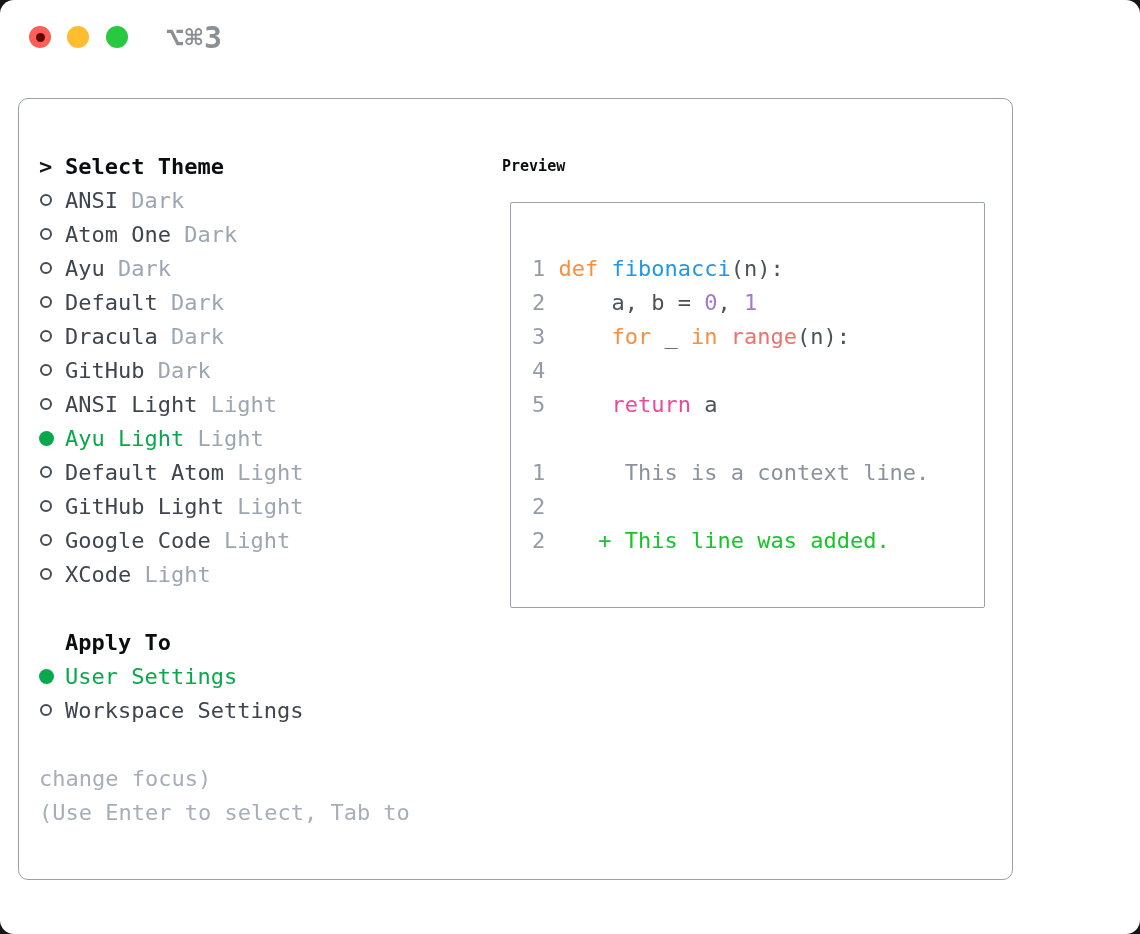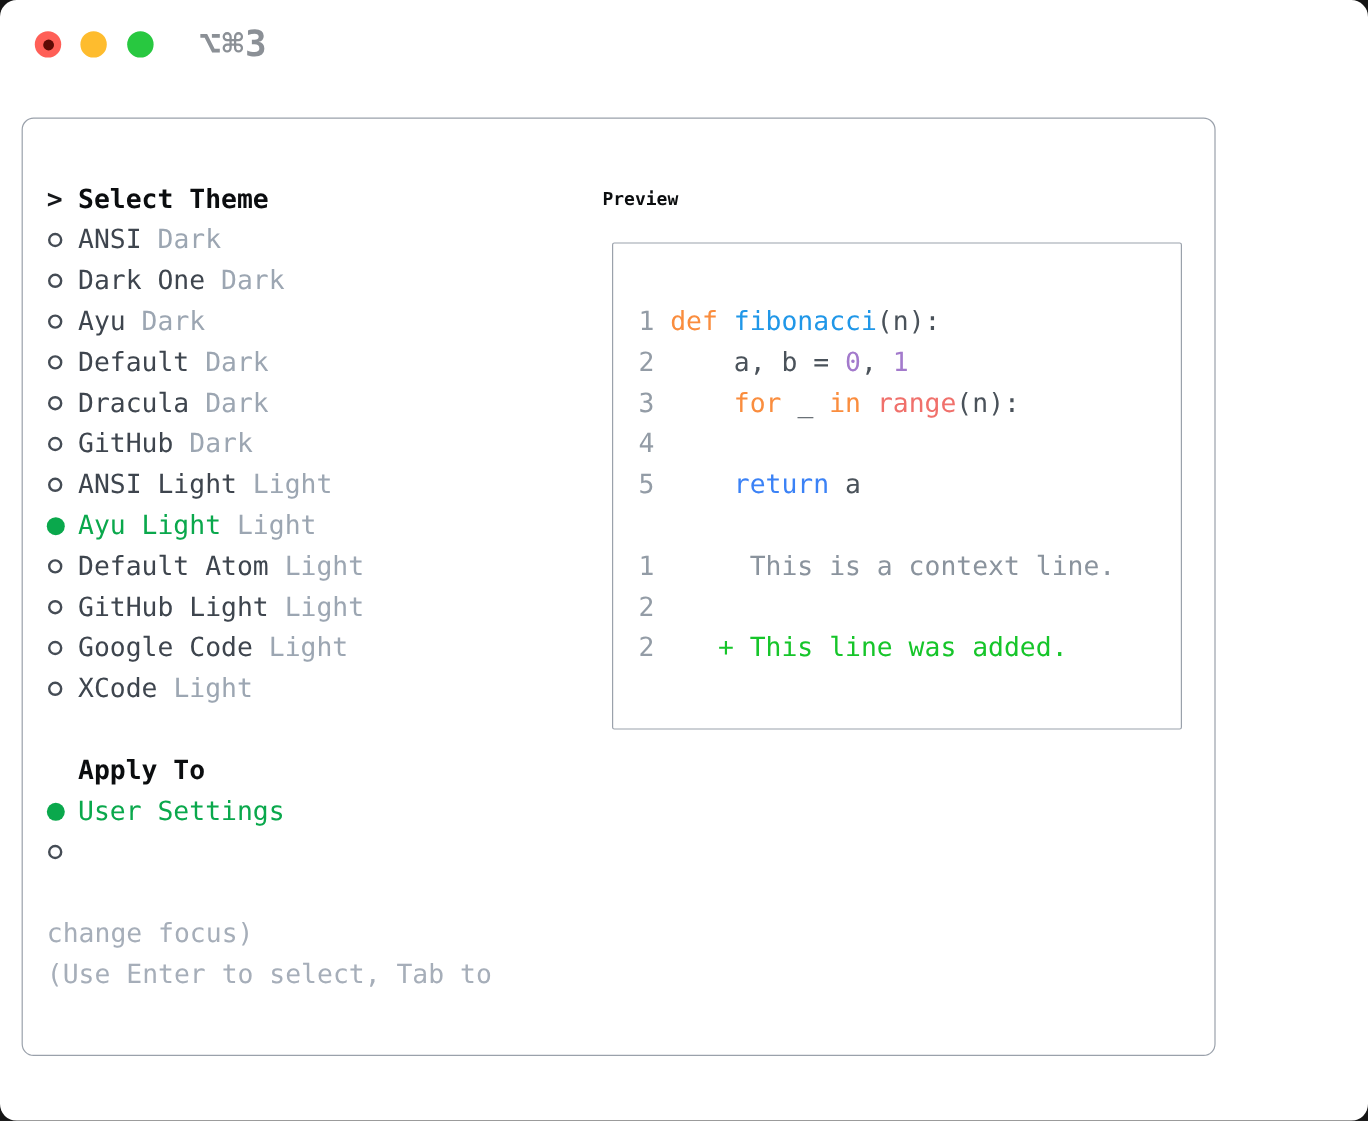--- a/index.html
+++ b/index.html
@@ -56,56 +56,56 @@
 
   <div class="main-box">
 
     <div class="left-col">
       <div class="row">
         <span class="slot cursor">&gt;</span>
         <span class="h-title">Select Theme</span>
       </div>
       <div id="theme-items">
           <div class="row"><span class="slot"><span class="radio-ring"></span></span><span class="item-name">ANSI</span><span> </span><span class="item-variant">Dark</span></div>
-          <div class="row"><span class="slot"><span class="radio-ring"></span></span><span class="item-name">Dark One</span><span> </span><span class="item-variant">Dark</span></div>
+          <div class="row"><span class="slot"><span class="radio-ring"></span></span><span class="item-name">Atom One</span><span> </span><span class="item-variant">Dark</span></div>
           <div class="row"><span class="slot"><span class="radio-ring"></span></span><span class="item-name">Ayu</span><span> </span><span class="item-variant">Dark</span></div>
           <div class="row"><span class="slot"><span class="radio-ring"></span></span><span class="item-name">Default</span><span> </span><span class="item-variant">Dark</span></div>
           <div class="row"><span class="slot"><span class="radio-ring"></span></span><span class="item-name">Dracula</span><span> </span><span class="item-variant">Dark</span></div>
           <div class="row"><span class="slot"><span class="radio-ring"></span></span><span class="item-name">GitHub</span><span> </span><span class="item-variant">Dark</span></div>
           <div class="row"><span class="slot"><span class="radio-ring"></span></span><span class="item-name">ANSI Light</span><span> </span><span class="item-variant">Light</span></div>
           <div class="row sel"><span class="slot"><span class="radio-dot"></span></span><span class="item-name">Ayu Light</span><span> </span><span class="item-variant">Light</span></div>
           <div class="row"><span class="slot"><span class="radio-ring"></span></span><span class="item-name">Default Atom</span><span> </span><span class="item-variant">Light</span></div>
           <div class="row"><span class="slot"><span class="radio-ring"></span></span><span class="item-name">GitHub Light</span><span> </span><span class="item-variant">Light</span></div>
           <div class="row"><span class="slot"><span class="radio-ring"></span></span><span class="item-name">Google Code</span><span> </span><span class="item-variant">Light</span></div>
           <div class="row"><span class="slot"><span class="radio-ring"></span></span><span class="item-name">XCode</span><span> </span><span class="item-variant">Light</span></div>
         </div>
 
       <div class="row apply-header">
         <span class="h-title">Apply To</span>
       </div>
       <div id="apply-options">
           <div class="row sel"><span class="slot"><span class="radio-dot"></span></span><span class="item-name">User Settings</span></div>
-          <div class="row"><span class="slot"><span class="radio-ring"></span></span></div>
+          <div class="row"><span class="slot"><span class="radio-ring"></span></span><span class="item-name">Workspace Settings</span></div>
         </div>
 
       <div class="hints">
         <div class="row hint-row">change focus)</div>
         <div class="row hint-row">(Use Enter to select, Tab to</div>
       </div>
     </div>
 
     <div class="preview-title">Preview</div>
 
     <div class="preview-box">
       <div class="codeblock" id="code-block">
           <div class="codeline"><span style="color: rgb(147, 156, 166);">1 </span><span style="color: rgb(250, 141, 62);">def </span><span style="color: rgb(32, 151, 232);">fibonacci</span><span style="color: rgb(74, 82, 90);">(n):</span></div>
           <div class="codeline"><span style="color: rgb(147, 156, 166);">2</span><span style="color: rgb(74, 82, 90);">     a, b = </span><span style="color: rgb(163, 122, 204);">0</span><span style="color: rgb(74, 82, 90);">, </span><span style="color: rgb(163, 122, 204);">1</span></div>
           <div class="codeline"><span style="color: rgb(147, 156, 166);">3</span><span style="color: rgb(74, 82, 90);">     </span><span style="color: rgb(250, 141, 62);">for</span><span style="color: rgb(74, 82, 90);"> _ </span><span style="color: rgb(250, 141, 62);">in</span><span style="color: rgb(74, 82, 90);"> </span><span style="color: rgb(240, 112, 107);">range</span><span style="color: rgb(74, 82, 90);">(n):</span></div>
           <div class="codeline"><span style="color: rgb(147, 156, 166);">4</span></div>
-          <div class="codeline"><span style="color: rgb(147, 156, 166);">5</span><span style="color: rgb(74, 82, 90);">     </span><span style="color: #3b82f6;">return</span><span style="color: rgb(74, 82, 90);"> a</span></div>
+          <div class="codeline"><span style="color: rgb(147, 156, 166);">5</span><span style="color: rgb(74, 82, 90);">     </span><span style="color: #ec4899;">return</span><span style="color: rgb(74, 82, 90);"> a</span></div>
         </div>
       <div class="diffblock" id="diff-block">
           <div class="codeline"><span style="color: rgb(147, 156, 166);">1</span><span style="color: rgb(138, 147, 157);">      This is a context line.</span></div>
           <div class="codeline"><span style="color: rgb(147, 156, 166);">2</span></div>
           <div class="codeline"><span style="color: rgb(147, 156, 166);">2</span><span style="color: rgb(22, 197, 42);">    + This line was added.</span></div>
         </div>
     </div>
 
   </div>
 </div>

